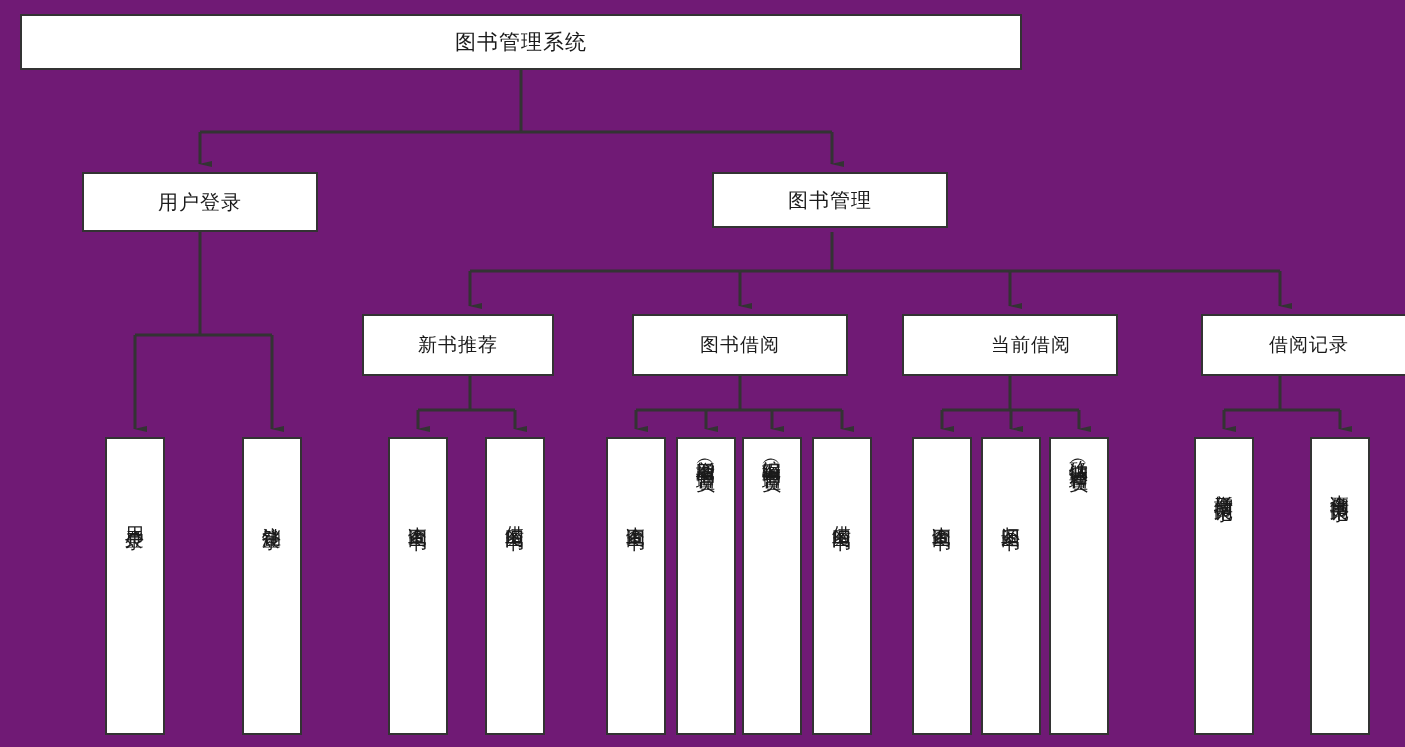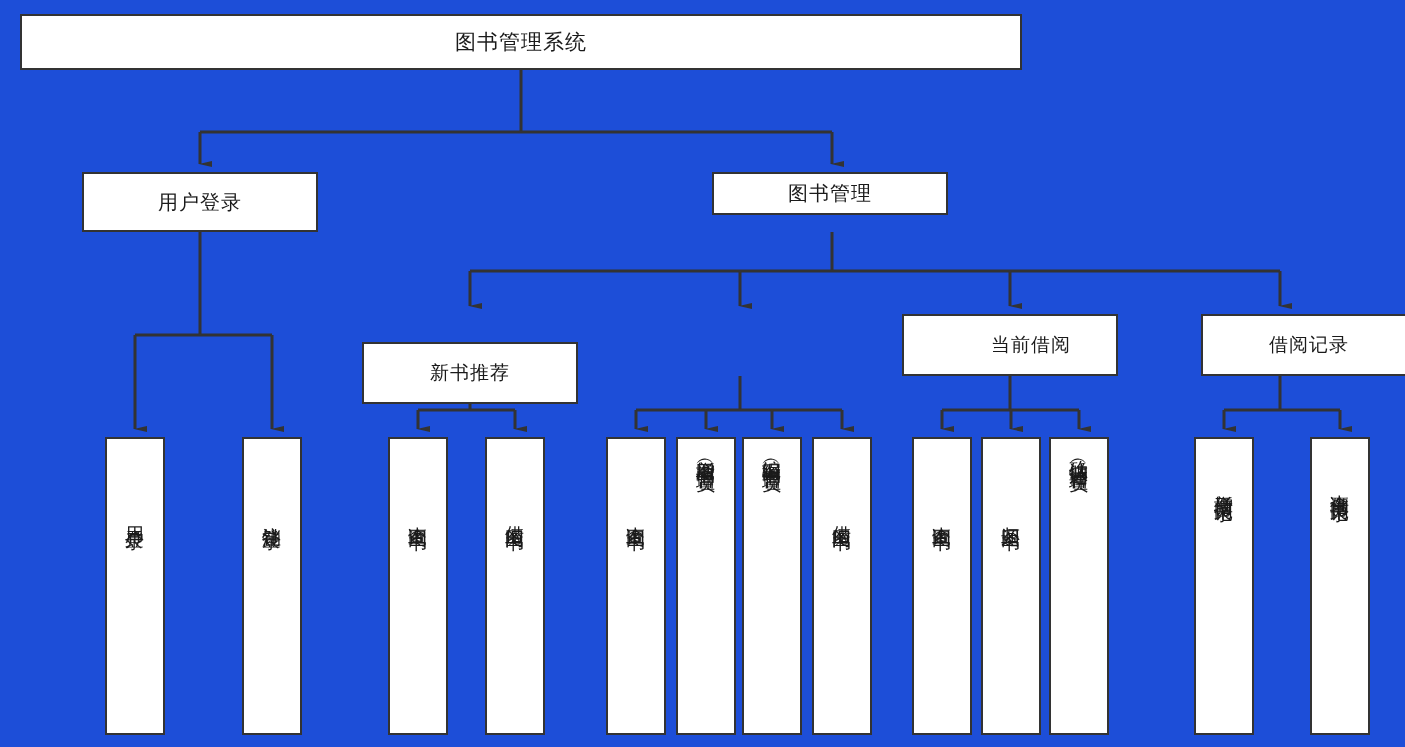--- a/index.html
+++ b/index.html
@@ -8,21 +8,21 @@
     background: #ffffff;
   }
   body {
     font-family: "Liberation Sans", "DejaVu Sans", sans-serif;
     color: #000000;
   }
   #canvas {
     position: relative;
     width: 1405px;
     height: 747px;
-    background: #1d4ed8;
+    background: #701a75;
     overflow: hidden;
   }
   #edges {
     position: absolute;
     left: 0;
     top: 0;
     width: 1405px;
     height: 747px;
     pointer-events: none;
   }
@@ -132,26 +132,29 @@
     </g>
   </svg>
 
   <div class="node root" style="left:20px; top:14px; width:1002px; height:56px;">
     <span class="htext">图书管理系统</span>
   </div>
 
   <div class="node level1" style="left:82px; top:172px; width:236px; height:60px;">
     <span class="htext">用户登录</span>
   </div>
-  <div class="node level1" style="left:712px; top:172px; width:236px; height:43px;">
+  <div class="node level1" style="left:712px; top:172px; width:236px; height:56px;">
     <span class="htext">图书管理</span>
   </div>
 
-  <div class="node level2" style="left:362px; top:314px; width:216px; height:62px;margin-top:28px;">
+  <div class="node level2" style="left:362px; top:314px; width:192px; height:62px;">
     <span class="htext">新书推荐</span>
+  </div>
+  <div class="node level2" style="left:632px; top:314px; width:216px; height:62px;">
+    <span class="htext">图书借阅</span>
   </div>
   <div class="node level2" style="left:902px; top:314px; width:216px; height:62px;padding-left:42px;">
     <span class="htext">当前借阅</span>
   </div>
   <div class="node level2" style="left:1172px; top:314px; width:216px; height:62px;margin-left:29px;">
     <span class="htext">借阅记录</span>
   </div>
 
   <div class="node leaf" style="left:105px; top:437px; width:60px; height:298px; padding-top:72px;">
     <span class="vtext">用户登录</span>

